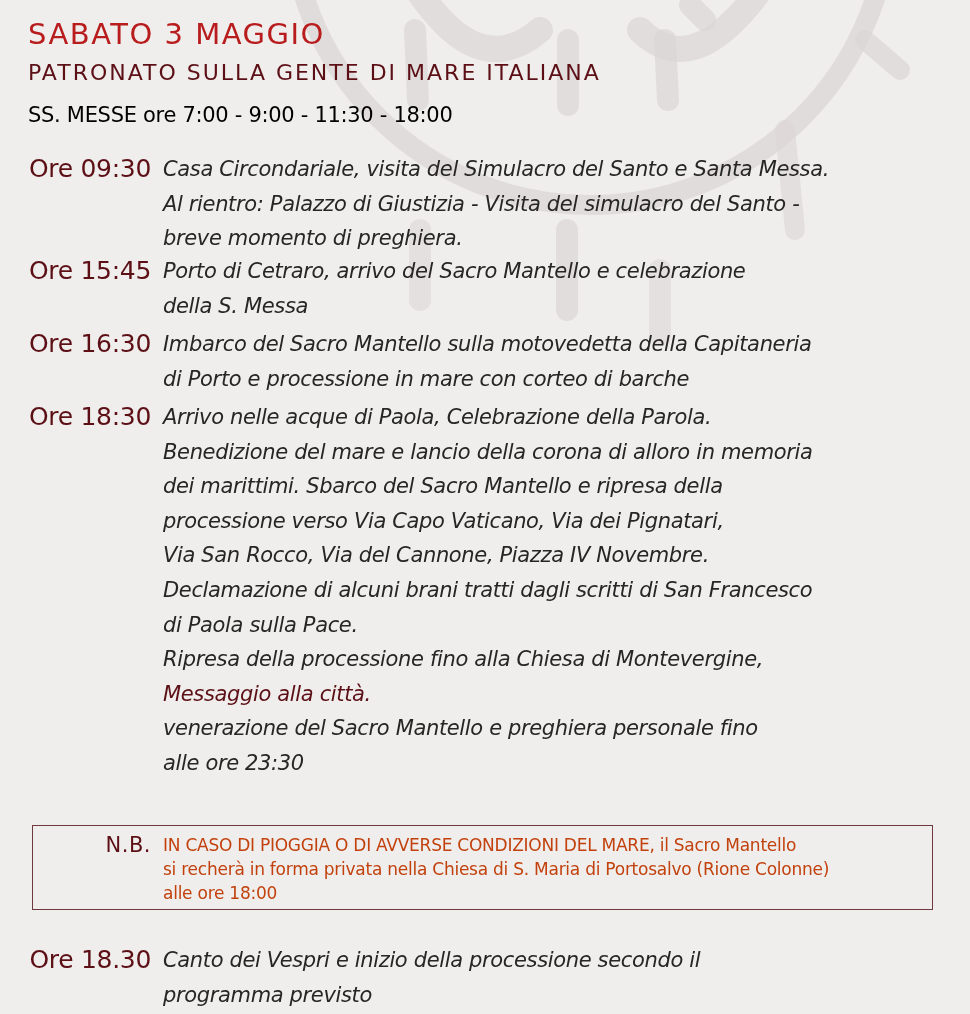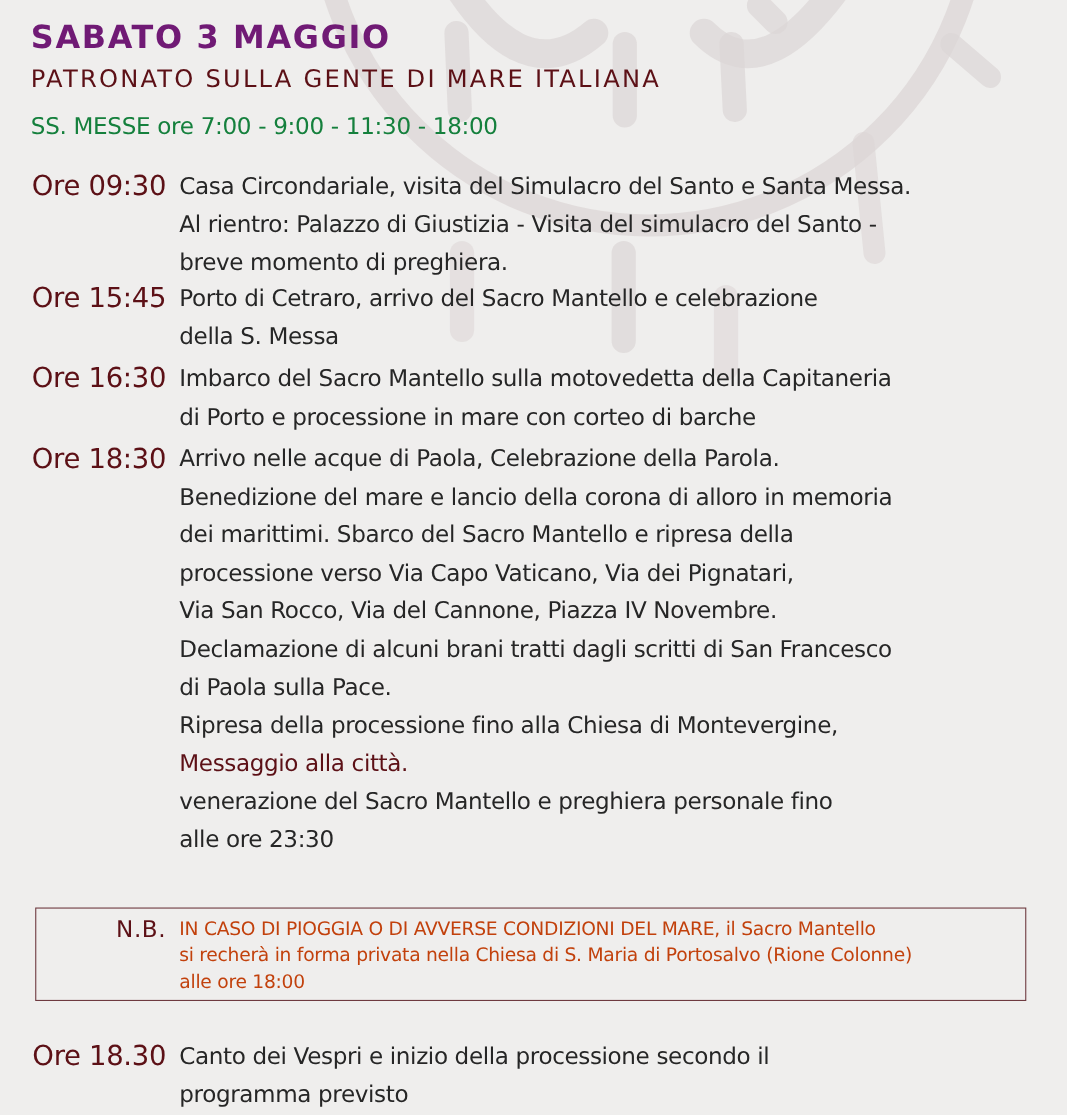--- a/index.html
+++ b/index.html
@@ -6,40 +6,40 @@
   body {
     width:970px; height:1014px; overflow:hidden; position:relative;
     background:#efeeed;
     font-family:"DejaVu Sans", "Liberation Sans", sans-serif;
     color:#2a2a2a;
   }
   .watermark { position:absolute; left:0; top:0; width:970px; height:380px; z-index:0; pointer-events:none; }
   .content { position:absolute; left:0; top:0; width:970px; height:1014px; z-index:1; }
   .title {
     position:absolute; left:28px; top:17px;
-    font-size:29px; letter-spacing:1.5px; color:#701a75; font-weight:bold;
+    font-size:29px; letter-spacing:1.5px; color:#b91c1c; font-weight:normal;
     white-space:nowrap;
   }
   .subtitle {
     position:absolute; left:28px; top:60px;
     font-size:22px; letter-spacing:2px; color:#5c1016;
     white-space:nowrap;
   }
   .masses {
     position:absolute; left:28px; top:103px;
-    font-size:21px; color:#15803d; letter-spacing:-0.3px;
+    font-size:21px; color:#000000; letter-spacing:-0.3px;
     white-space:nowrap;
   }
   .row { position:absolute; left:0; width:970px; }
   .time {
     position:absolute; right:calc(970px - 151px); top:0;
     font-size:25px; color:#5c1016; white-space:nowrap; letter-spacing:-0.3px;
     text-align:right;
   }
-  .lines { position:absolute; left:163px; top:0; }
+  .lines { position:absolute; left:163px; top:0;font-style:italic; }
   .line {
     display:block; font-size:21px; line-height:34.6px; height:34.6px;
     white-space:nowrap; color:#262626; letter-spacing:-0.35px;
   }
   .time { line-height:34.6px; }
   .line.highlight { color:#5c1016; }
   .nb-box {
     position:absolute; left:32px; top:825px; width:901px; height:85px;
     border:1.5px solid #6e3a40; box-sizing:border-box; background:#efeeed;
   }

